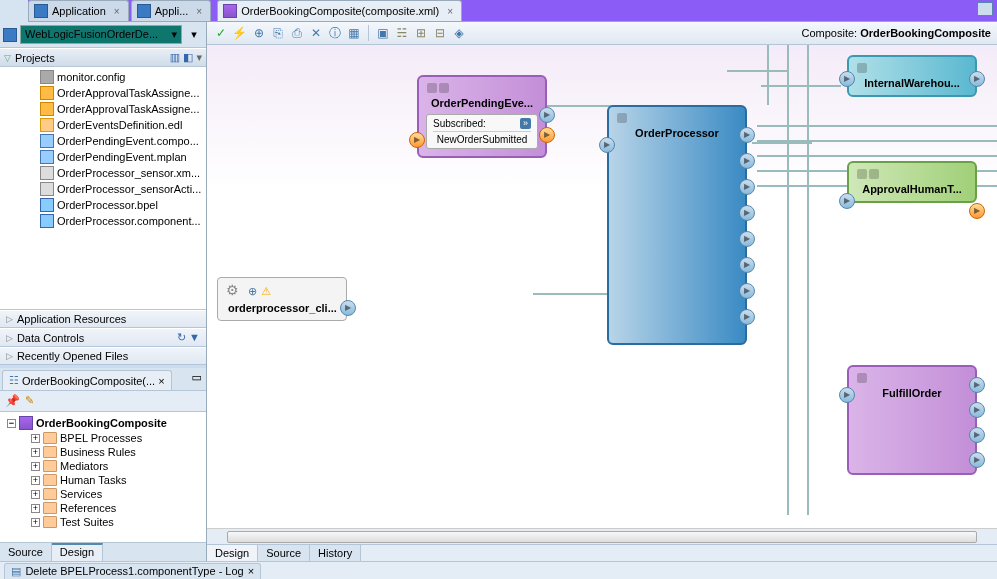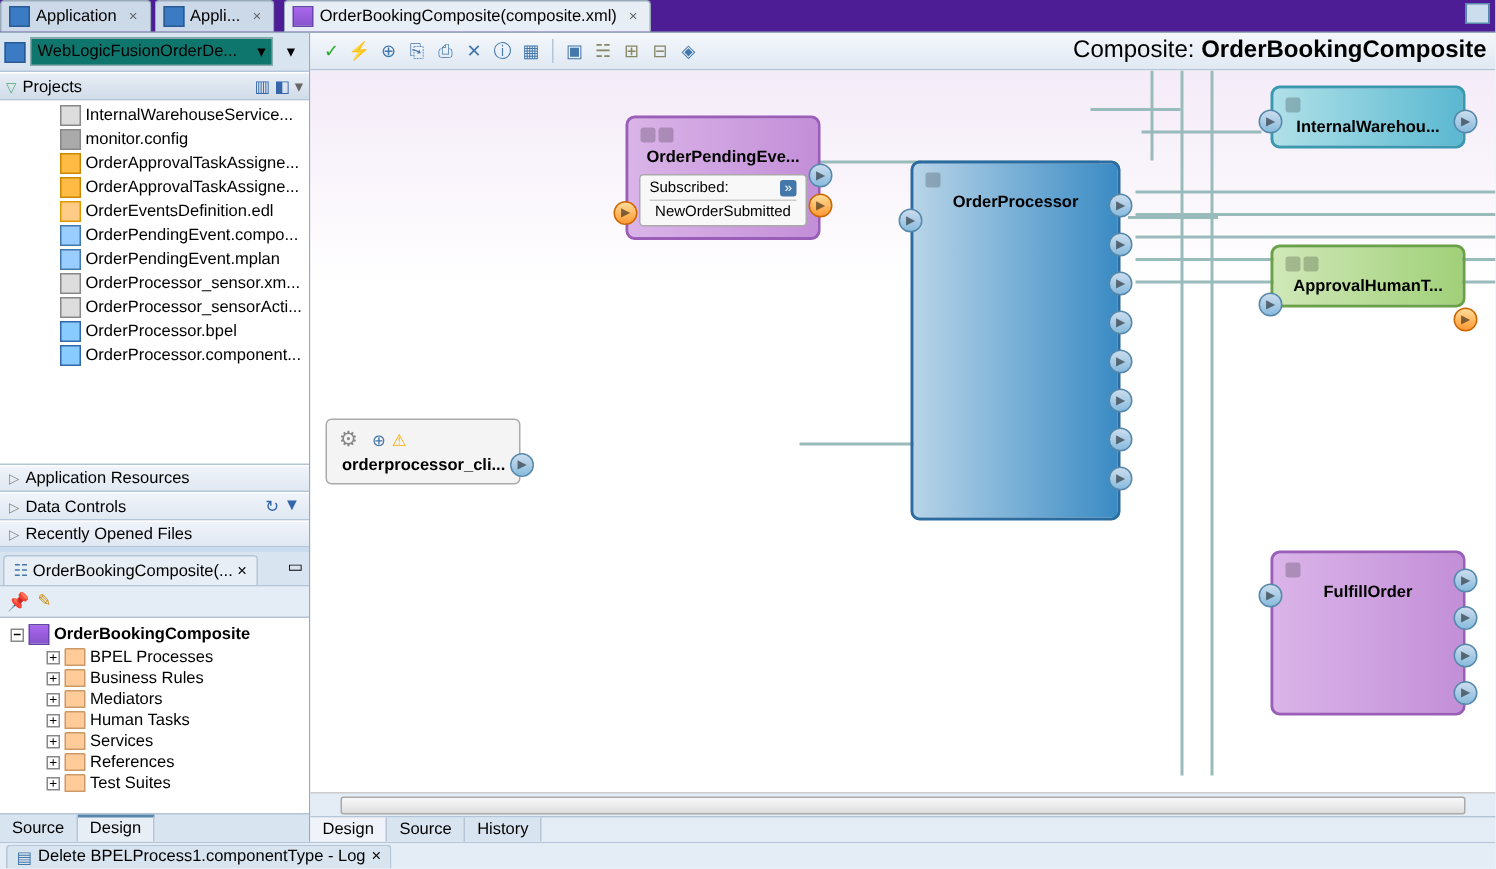--- a/index.html
+++ b/index.html
@@ -8,24 +8,25 @@
     font-family: Tahoma, Arial, sans-serif;
     font-size: 11px;
     background: #d6e4f1;
     width: 997px;
     height: 579px;
     overflow: hidden;
     position: relative;
   }
   .top-tabs {
     display: flex;
-    background: #4c1d95;
+    background: #8b5cf6;
     border-bottom: 1px solid #9ab;
     height: 22px;
     align-items: flex-end;
+    margin-left: 28px;
   }
   .top-tab {
     background: #ccd9e8;
     border: 1px solid #9ab;
     border-bottom: none;
     padding: 3px 8px 3px 5px;
     margin-right: 2px;
     display: flex;
     align-items: center;
     gap: 4px;
@@ -129,21 +130,21 @@
     background: #fff;
   }
   .editor-toolbar {
     background: linear-gradient(#f4f8fc, #e0e8f2);
     border-bottom: 1px solid #b5c5d8;
     padding: 3px 6px; display: flex; align-items: center; gap: 3px;
   }
   .etb-icon { width: 16px; height: 16px; display: flex; align-items: center;
     justify-content: center; font-size: 12px; }
   .etb-sep { width: 1px; height: 16px; background: #b5c5d8; margin: 0 3px; }
-  .composite-label { margin-left: auto; font-size: 16px; }
+  .composite-label { margin-left: auto; font-size: 11px; }
   .canvas {
     flex: 1; background: linear-gradient(#f4ebf8 0%, #fff 30%);
     position: relative; overflow: hidden;
   }
   
   .comp {
     position: absolute; border: 2px solid; border-radius: 6px;
     padding: 4px; font-size: 11px;
   }
   .comp-hdr { display: flex; gap: 4px; align-items: center; padding: 2px 4px; }
@@ -244,24 +245,20 @@
       <span class="tri">▽</span>
       <span>Projects</span>
       <div class="acc-icons">
         <span style="color:#36a">▥</span>
         <span style="color:#36a">◧</span>
         <span style="color:#666">▾</span>
       </div>
     </div>
     <div class="tree" style="height:200px">
       <div class="tree-item">
-          <span class="ticon"></span>
-          <span>InternalWarehouseService...</span>
-        </div>
-      <div class="tree-item">
           <span class="ticon cfg"></span>
           <span>monitor.config</span>
         </div>
       <div class="tree-item">
           <span class="ticon task"></span>
           <span>OrderApprovalTaskAssigne...</span>
         </div>
       <div class="tree-item">
           <span class="ticon task"></span>
           <span>OrderApprovalTaskAssigne...</span>

